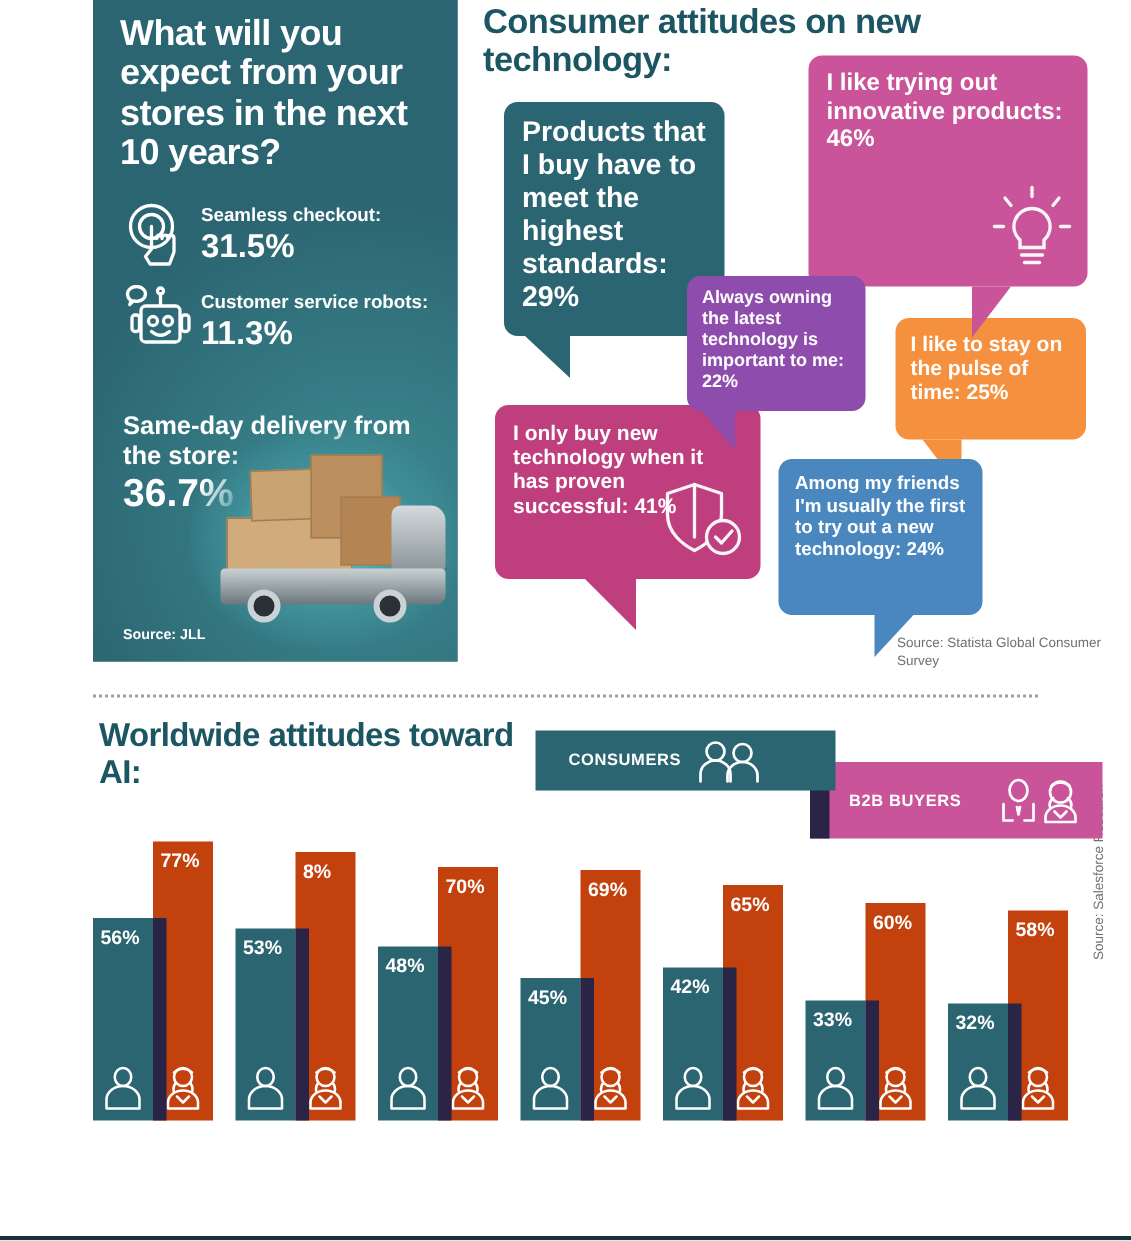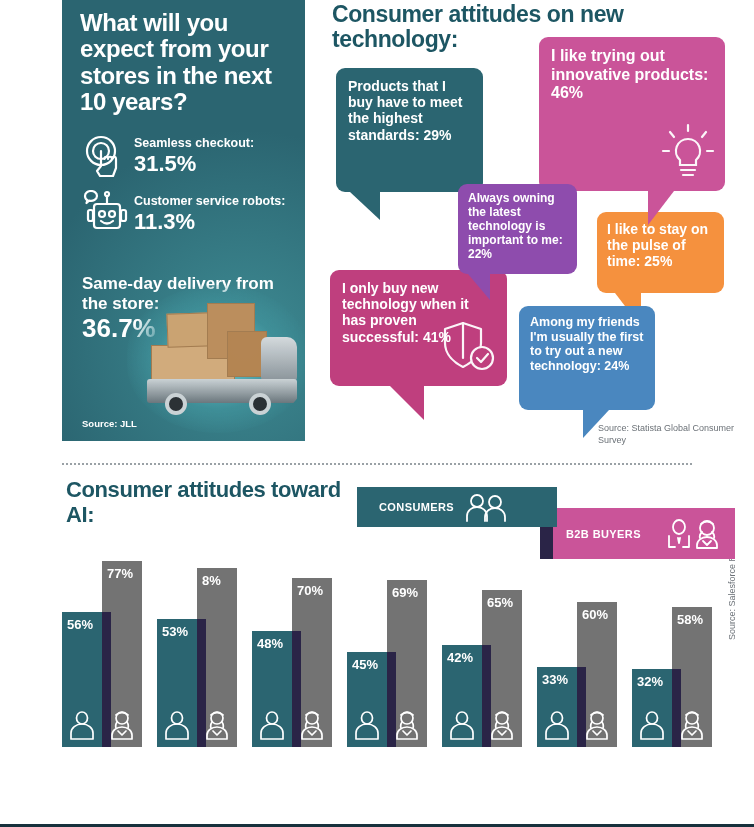--- a/index.html
+++ b/index.html
@@ -90,36 +90,36 @@
     background: #2b2f33; border-radius: 50%; border: 4px solid #cfd5d8;
   }
   .wheel.w1 { left: 38px; }
   .wheel.w2 { left: 122px; }
 
   
   .head-consumer {
     position: absolute; left: 322px; top: 2px;
     width: 330px;
     font-size: 23px; font-weight: 800; line-height: 1.10;
-    color: #1d5663; letter-spacing: -0.4px; margin-left: 10px;
+    color: #1d5663; letter-spacing: -0.4px;
   }
   .bubble {
     position: absolute;
     border-radius: 9px;
     color: #ffffff;
     font-weight: 800;
     line-height: 1.16;
     padding: 10px 12px;
   }
   .bubble .tail {
     position: absolute;
     width: 0; height: 0;
     border-style: solid;
   }
-  .b-products { left: 336px; top: 68px; width: 147px; height: 124px; background: #2b6571; font-size: 14px; z-index: 4; }
+  .b-products { left: 336px; top: 68px; width: 147px; height: 156px; background: #2b6571; font-size: 19px; z-index: 4; }
   .b-products .tail { left: 14px; bottom: -28px; border-width: 28px 0 0 30px; border-color: #2b6571 transparent transparent transparent; }
 
   .b-innovative { left: 539px; top: 37px; width: 186px; height: 154px; background: #ca5499; font-size: 16px; z-index: 5; }
   .b-innovative .tail { left: 109px; bottom: -34px; border-width: 34px 26px 0 0; border-color: #ca5499 transparent transparent transparent; }
 
   .b-always { left: 458px; top: 184px; width: 119px; height: 90px; background: #8e4cad; font-size: 12px; z-index: 6; padding: 8px 10px; }
   .b-always .tail { left: 10px; bottom: -26px; border-width: 26px 0 0 22px; border-color: #8e4cad transparent transparent transparent; }
 
   .b-pulse { left: 597px; top: 212px; width: 127px; height: 81px; background: #f5913e; font-size: 14px; z-index: 3; padding: 9px 10px; }
   .b-pulse .tail { left: 18px; bottom: -34px; border-width: 34px 0 0 26px; border-color: #f5913e transparent transparent transparent; }
@@ -195,21 +195,21 @@
   .bars {
     position: absolute; bottom: 80px; left: 0; width: 88px; height: 193px;
     display: flex; align-items: flex-end; gap: 0px;
   }
   .bar {
     position: relative;
     width: 40px;
     display: flex; justify-content: flex-start;
   }
   .bar.teal { background: #2b6571; z-index: 2; }
-  .bar.pink { background: #737373; z-index: 1; }
+  .bar.pink { background: #c2410c; z-index: 1; }
   .bar .navy-strip {
     position: absolute; right: -9px; top: 0; width: 9px; height: 100%;
     background: #2a2447; z-index: 3;
   }
   .bar .val {
     position: absolute; top: 5px; left: 5px;
     color: #ffffff; font-size: 13px; font-weight: 800;
     white-space: nowrap; z-index: 4;
   }
   .bar .pic {
@@ -339,21 +339,21 @@
 
   <div class="bubble b-friends">
     <span>Among my friends I'm usually the first to try out a new technology: 24%</span>
     <span class="tail"></span>
   </div>
 
   <div class="src-statista">Source: Statista Global Consumer Survey</div>
 
   <div class="divider"></div>
 
-  <div class="head-ai">Consumer attitudes toward AI:</div>
+  <div class="head-ai">Worldwide attitudes toward AI:</div>
 
   <div class="legend-consumers">
     <span class="lg-label">CONSUMERS</span>
     <span class="lg-ic">
       <svg viewBox="0 0 52 30" width="52" height="30" fill="none" stroke="#ffffff" stroke-width="1.8" stroke-linecap="round" stroke-linejoin="round">
         <path d="M13 3 a6 6 0 0 1 0 12 a6 6 0 0 1 0 -12 z"></path>
         <path d="M3 29 v-5 a10 9 0 0 1 20 0 v5"></path>
         <path d="M31 4 a6 6 0 0 1 0 12 a6 6 0 0 1 0 -12 z"></path>
         <path d="M21 29 v-4 a10 9 0 0 1 20 0 v4"></path>
       </svg>

